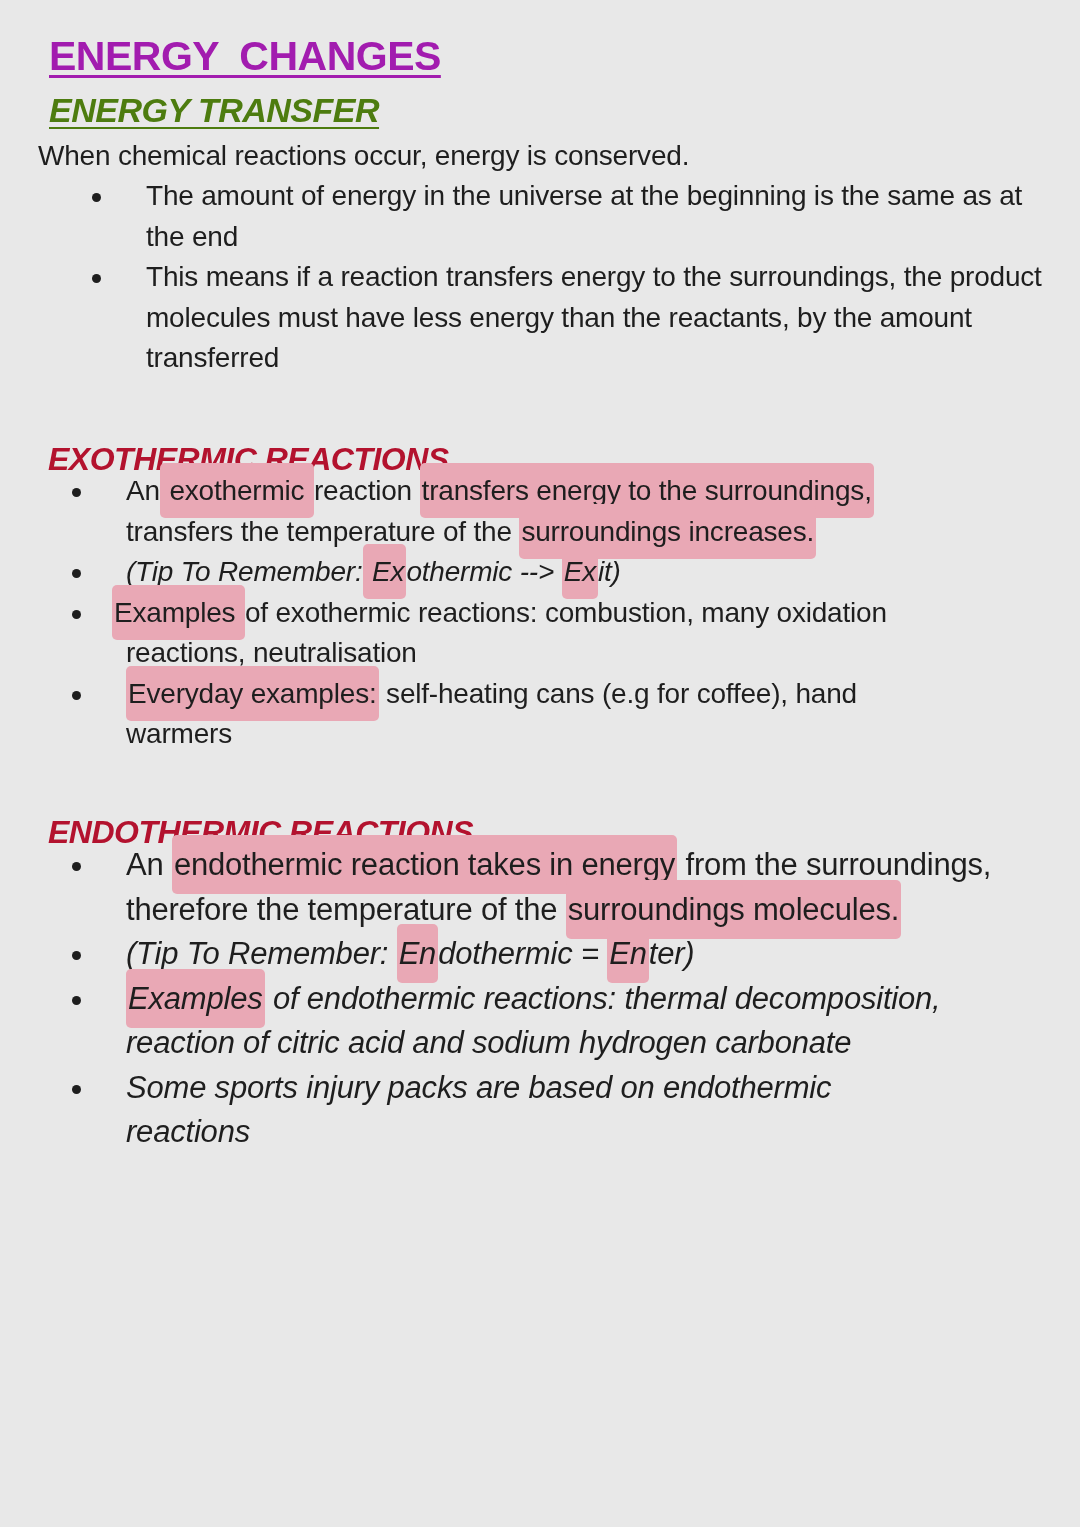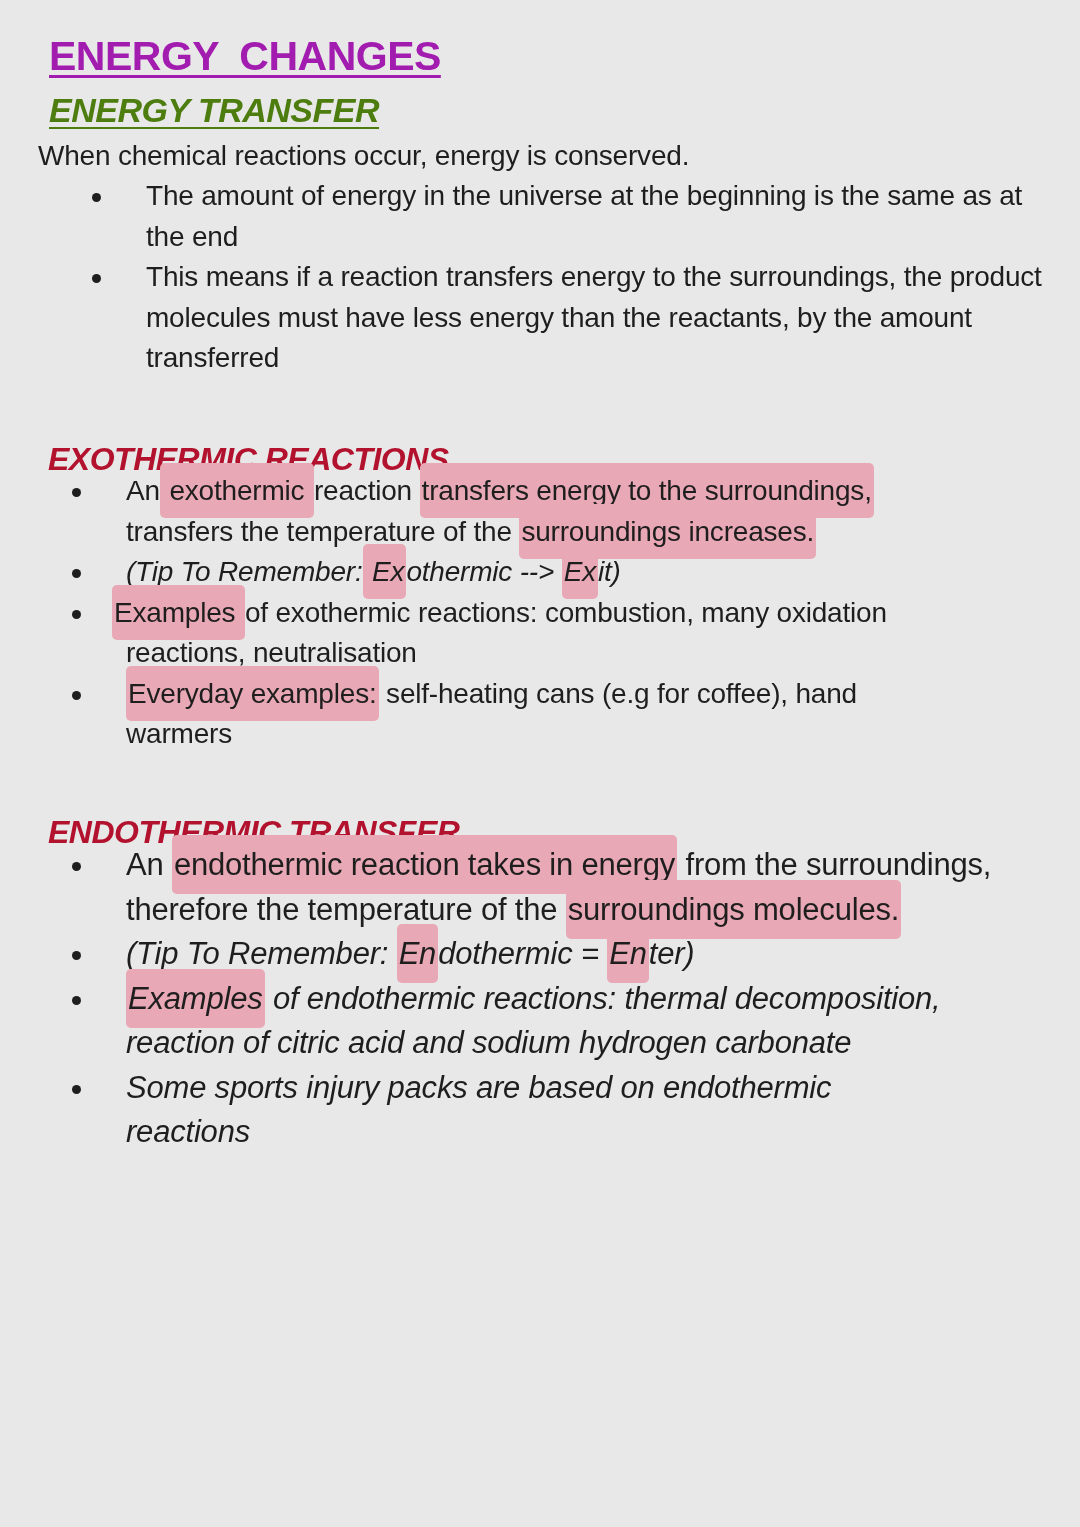--- a/index.html
+++ b/index.html
@@ -91,21 +91,21 @@
     <li style="width:880px;">
       <span class="dot"></span>
       <span class="hl" style="margin-left:-14px;"> Examples </span><span>of exothermic reactions: combustion, many oxidation reactions, neutralisation</span>
     </li>
     <li style="width:820px;">
       <span class="dot"></span>
       <span class="hl">Everyday examples:</span><span> self-heating cans (e.g for coffee), hand warmers</span>
     </li>
   </ul>
 
-  <h2 class="section-head" style="top:799px;">ENDOTHERMIC TRANSFER</h2>
+  <h2 class="section-head" style="top:799px;">ENDOTHERMIC REACTIONS</h2>
 
   <ul class="bullets big" style="top:843px;">
     <li style="width:900px;">
       <span class="dot"></span>
       <span>An </span><span class="hl">endothermic reaction takes in energy</span><span> from the surroundings, therefore the temperature of the </span><span class="hl">surroundings molecules.</span>
     </li>
     <li class="it">
       <span class="dot"></span>
       <span>(Tip To Remember: </span><span class="hl">En</span><span>dothermic = </span><span class="hl">En</span><span>ter)</span>
     </li>

